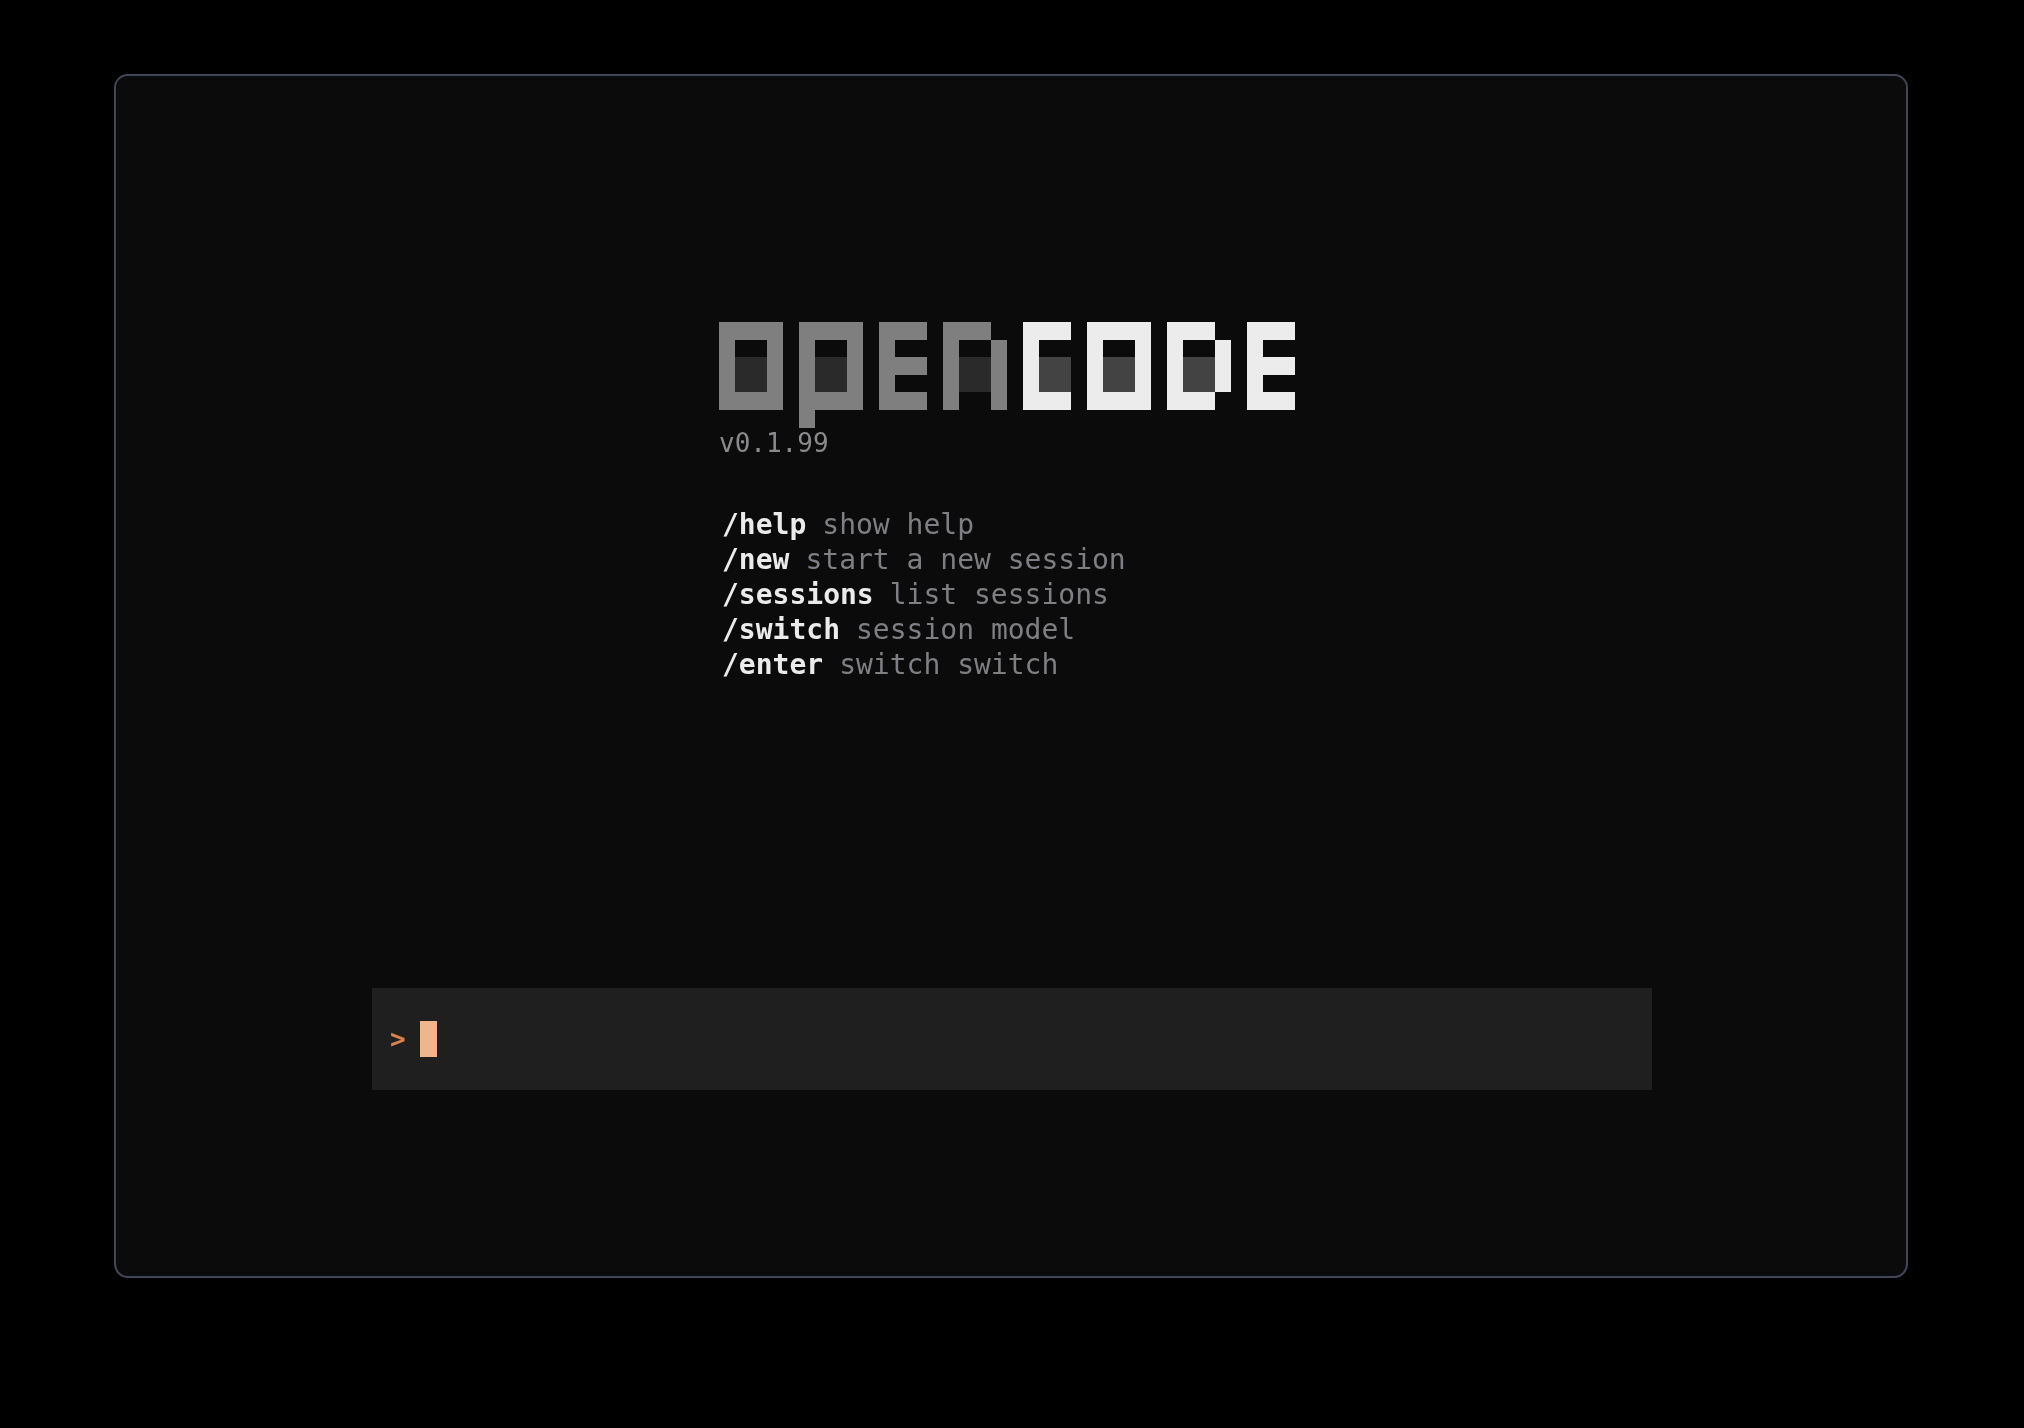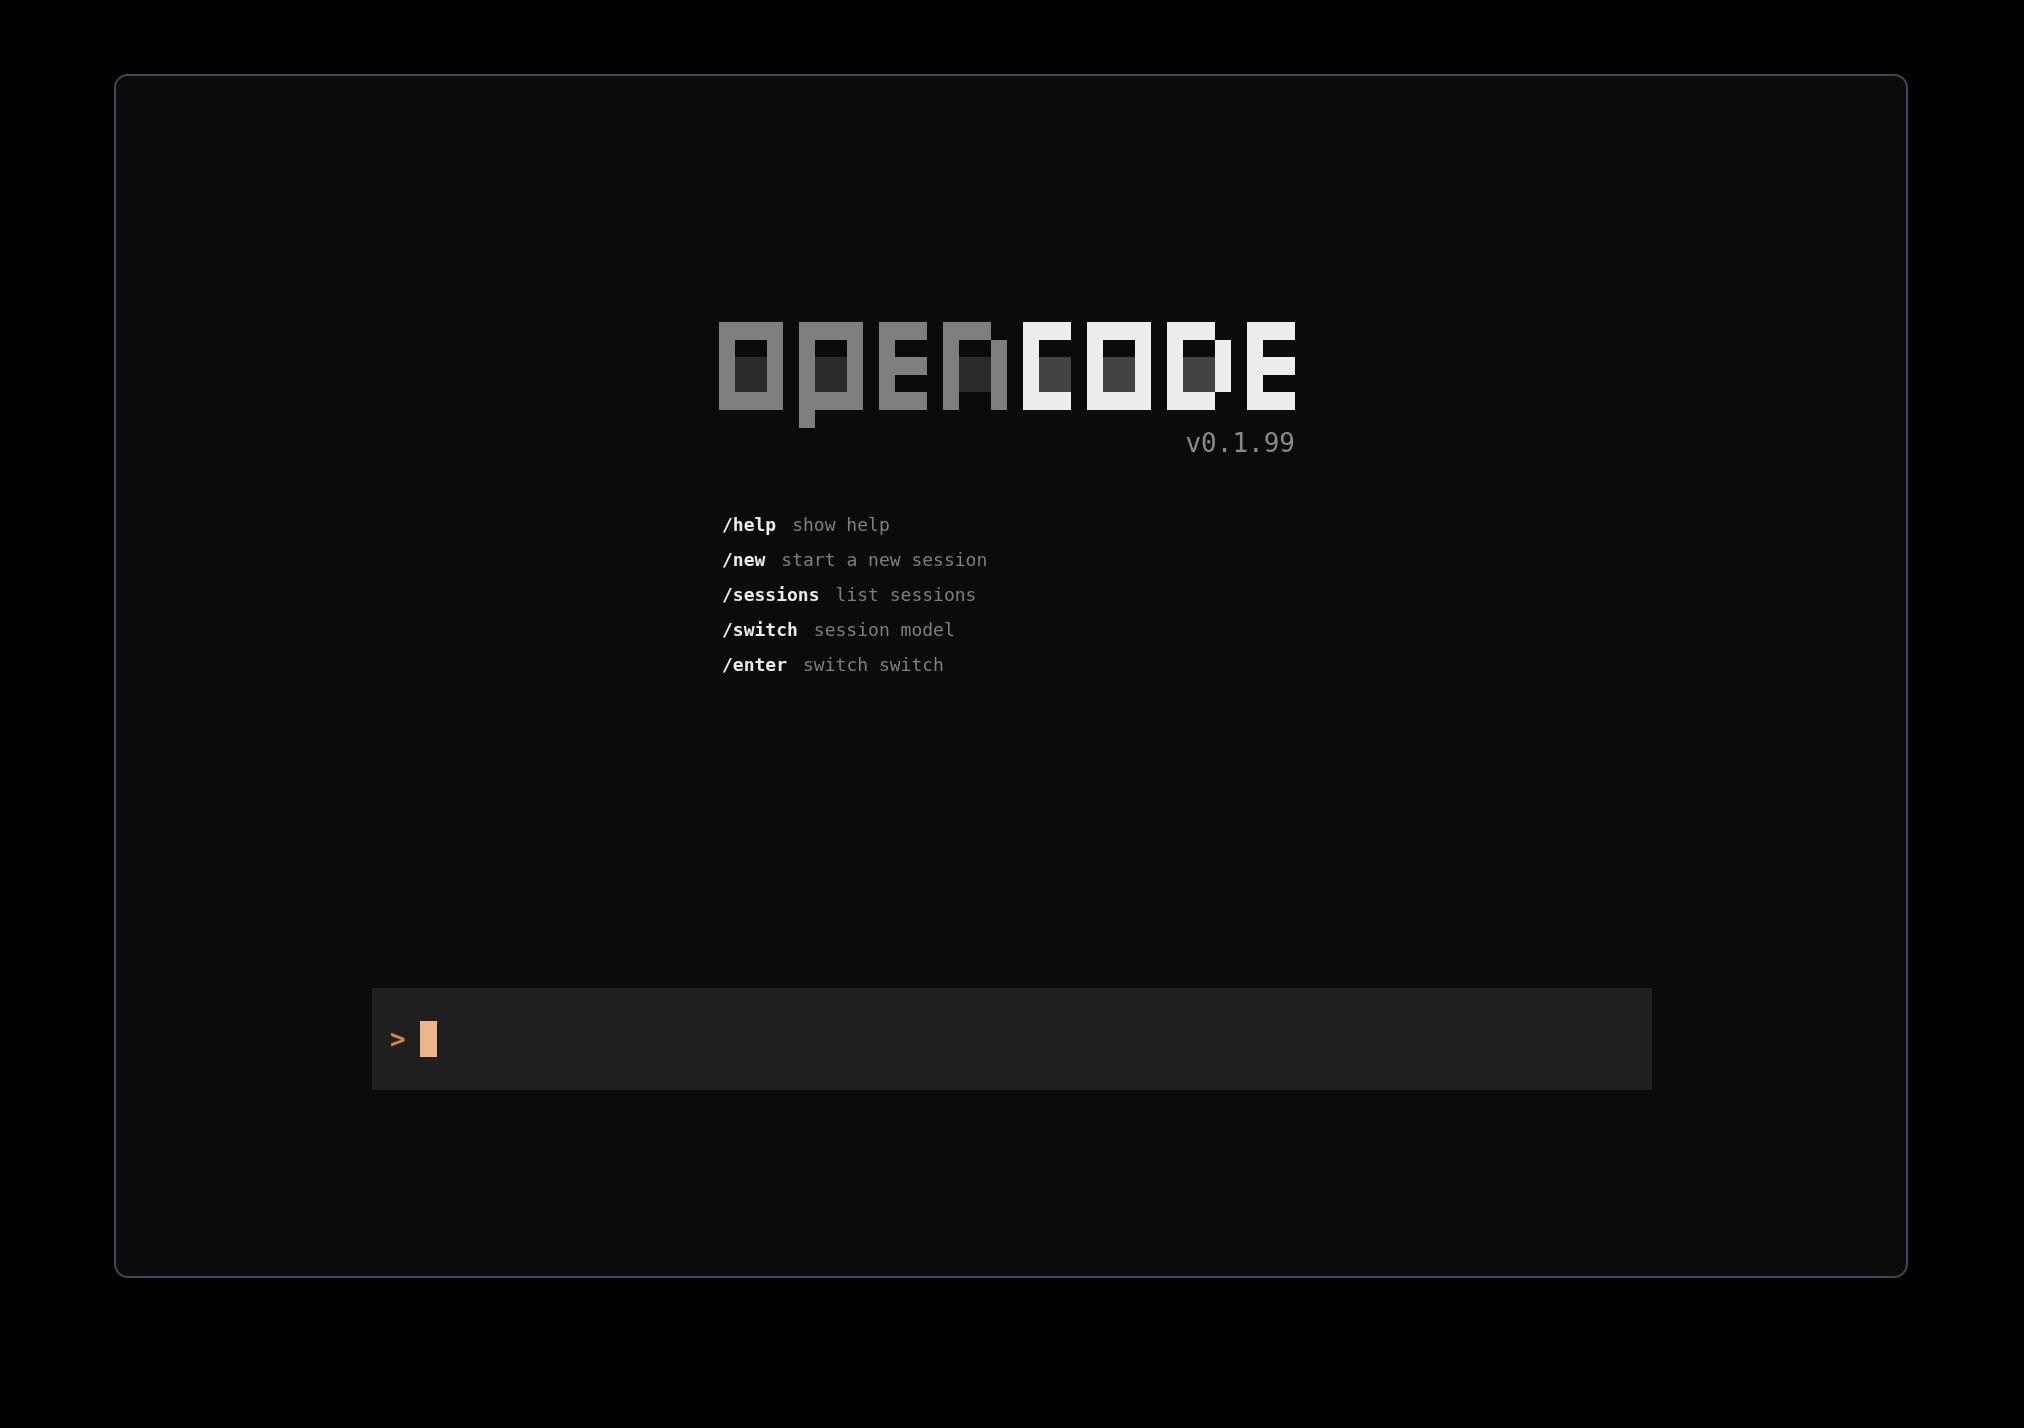--- a/index.html
+++ b/index.html
@@ -61,29 +61,28 @@
     display: flex;
     gap: 16px;
     align-items: flex-start;
   }
   .logo-letter { display: grid; }
   .logo-letter span { display: block; }
   .version {
     position: absolute;
     left: 0; top: 106px;
     width: 576px;
-    text-align: right;
     font-size: 26px;
     color: #8a8a8d;
   }
   
   .commands {
     position: absolute;
     left: 606px; top: 431px;
-    font-size: 18px;
+    font-size: 28px;
     line-height: 35px;
     white-space: nowrap;
   }
   .command-row { display: flex; }
   .command-name {
     color: #ebebec;
     font-weight: 700;
     margin-right: 16px;
   }
   .command-desc { color: #7f7f83; }

